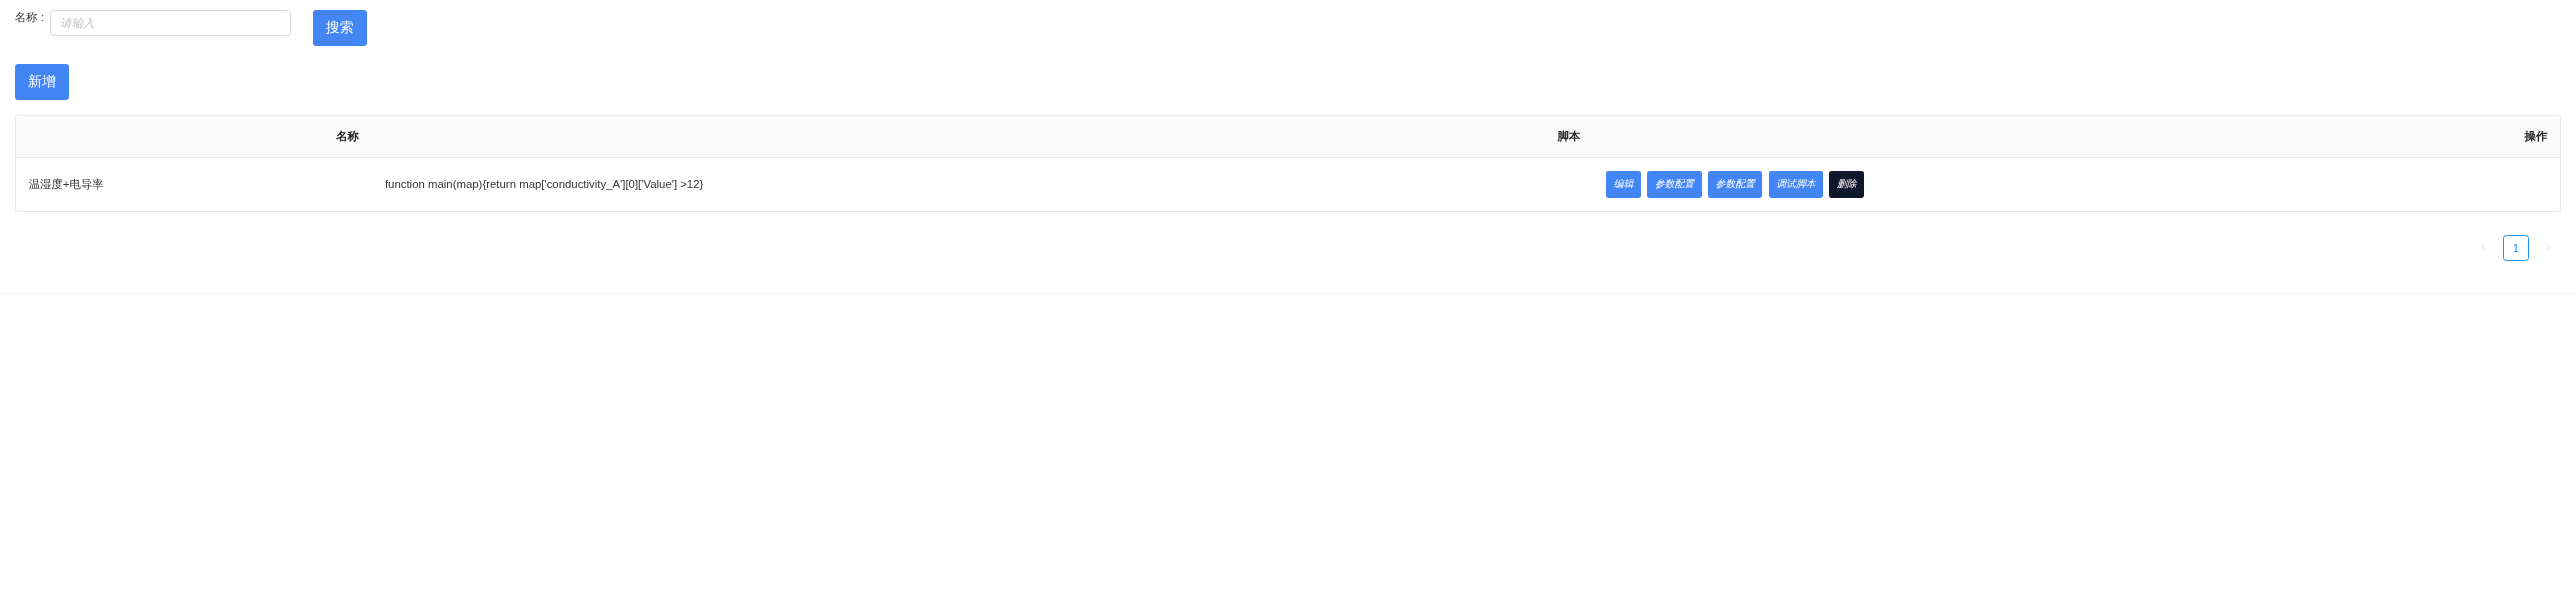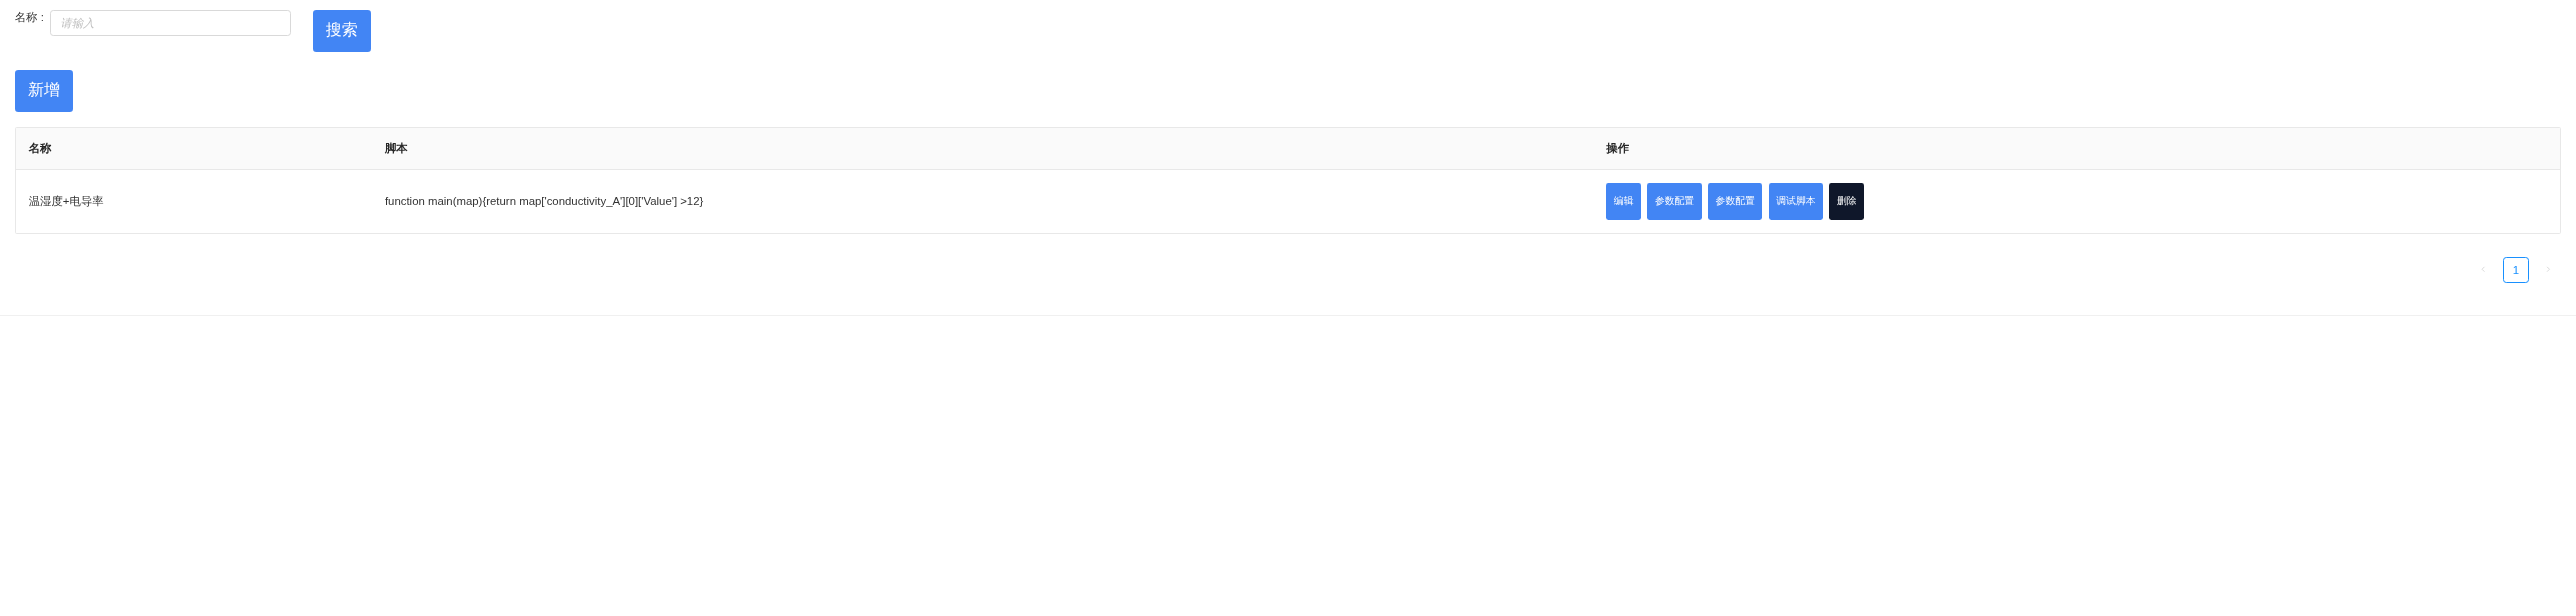--- a/index.html
+++ b/index.html
@@ -25,42 +25,43 @@
   padding: 3.3px 9px;
   font-size: 11.4px;
   outline: none;
   font-style: italic;
 }
 .input::placeholder { color: #bfbfbf; }
 .btn {
   display: inline-flex;
   align-items: center;
   justify-content: center;
-  height: 42px;
+  height: 36px;
   padding: 0 12.2px;
   border-radius: 3.3px;
   border: 0.8px solid transparent;
-  font-size: 16px;
+  font-size: 14px;
   cursor: pointer;
   background: #4285f4;
   color: #fff;
 }
 .btn-search { margin-left: 14.7px; }
 .btn-add { margin-bottom: 15px; }
 .btn-small {
-  height: 37px;
+  height: 27px;
   padding: 0 6.5px;
   font-size: 9.8px;
   border-radius: 2.4px;
+  font-style: italic;
 }
 .btn-danger { background: #0f172a; }
 .table-wrapper { border: 0.8px solid #e8e8e8; border-radius: 1.6px; }
 table { width: 100%; border-collapse: collapse; }
 thead th {
-  text-align: left;
+  text-align: right;
   background: #fafafa;
   font-weight: 600;
   padding: 13px;
   border-bottom: 0.8px solid #e8e8e8;
   font-size: 11.4px;
   color: #262626;
 }
 tbody td {
   padding: 13px;
   border-bottom: 0.8px solid #f0f0f0;

